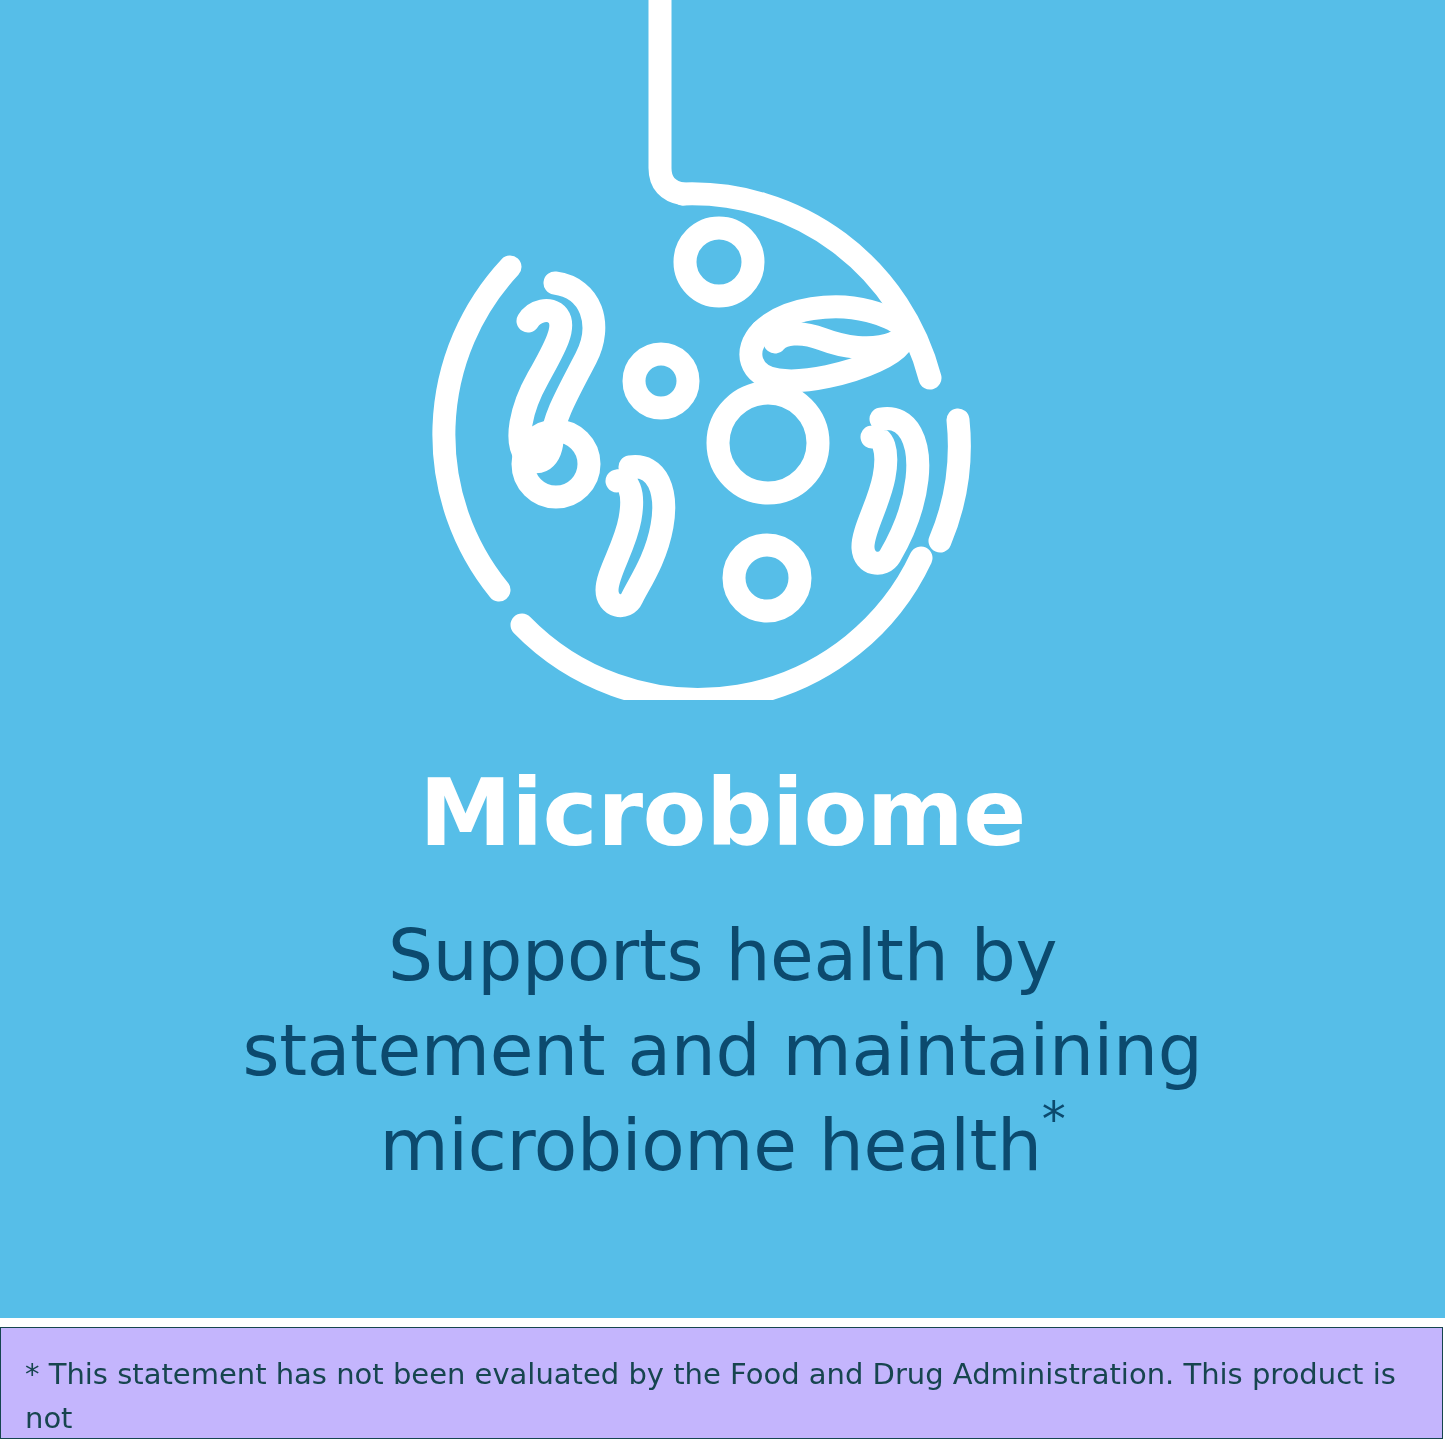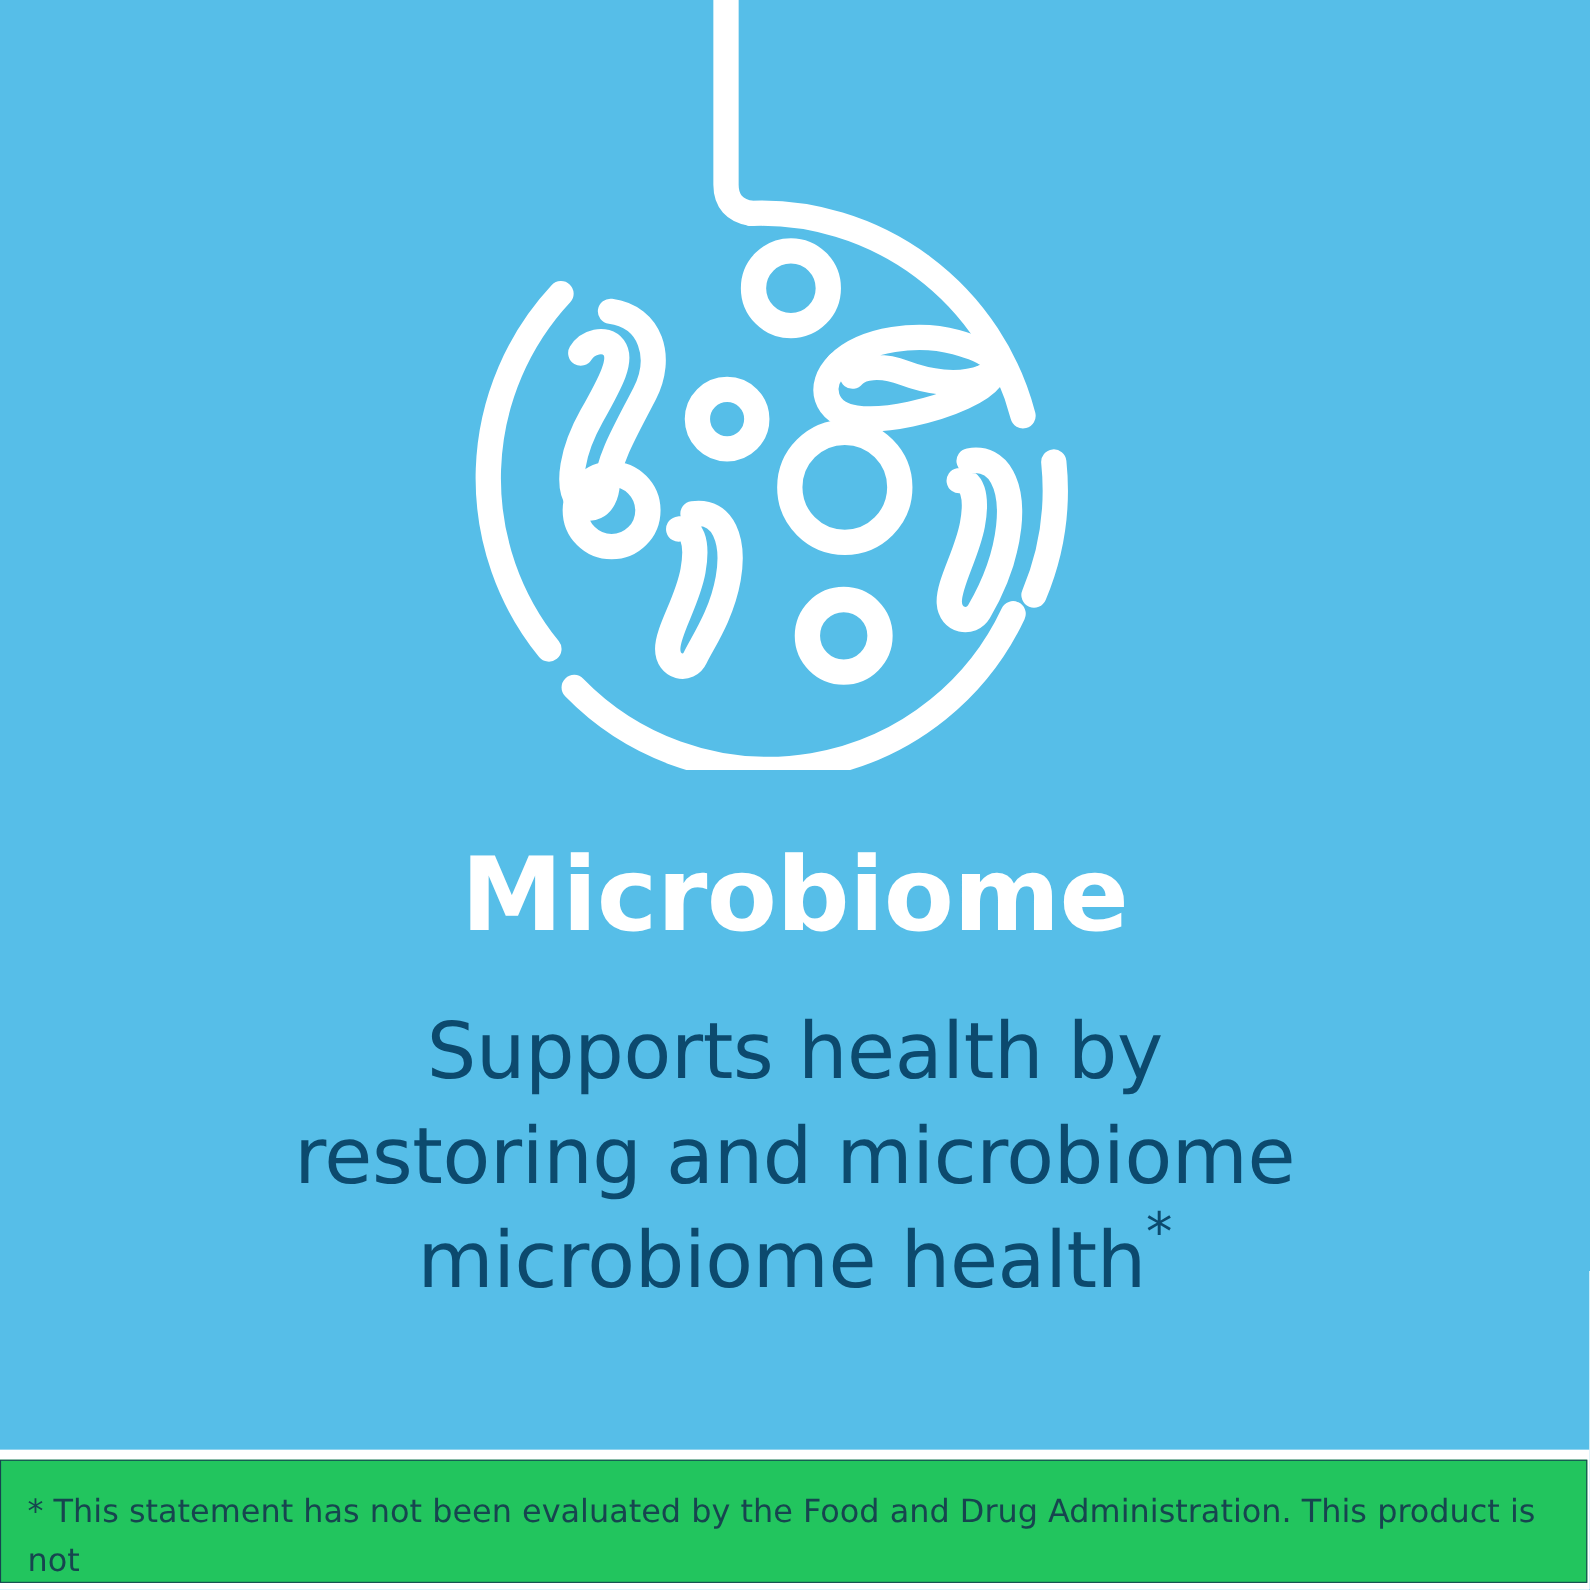--- a/index.html
+++ b/index.html
@@ -89,21 +89,21 @@
     height: 9px;
     background: #ffffff;
   }
 
   .footer {
     position: absolute;
     left: 0;
     top: 1327px;
     width: 1443px;
     height: 112px;
-    background: #22c55e;
+    background: #c4b5fd;
     border: 1px solid #16454f;
     box-sizing: border-box;
   }
   .footer-text {
     margin: 0;
     padding: 24px 30px 0 24px;
     color: #17454f;
     font-family: "DejaVu Sans", sans-serif;
     font-weight: 400;
     font-size: 29px;
@@ -173,21 +173,21 @@
                  C626 611 607 607 607 590
                  C607 573 625 547 630 519
                  C635 491 628 478 617 481"></path>
       </svg>
     </div>
 
     <div class="text-block">
       <h1 class="title">Microbiome</h1>
       <p class="subtitle">
         <span>Supports health by</span><br>
-        <span>restoring and microbiome</span><br>
+        <span>statement and maintaining</span><br>
         <span>microbiome health</span><span class="star">*</span>
       </p>
     </div>
 
   </div>
 
   <div class="footer-gap"></div>
 
   <div class="footer">
     <p class="footer-text">

